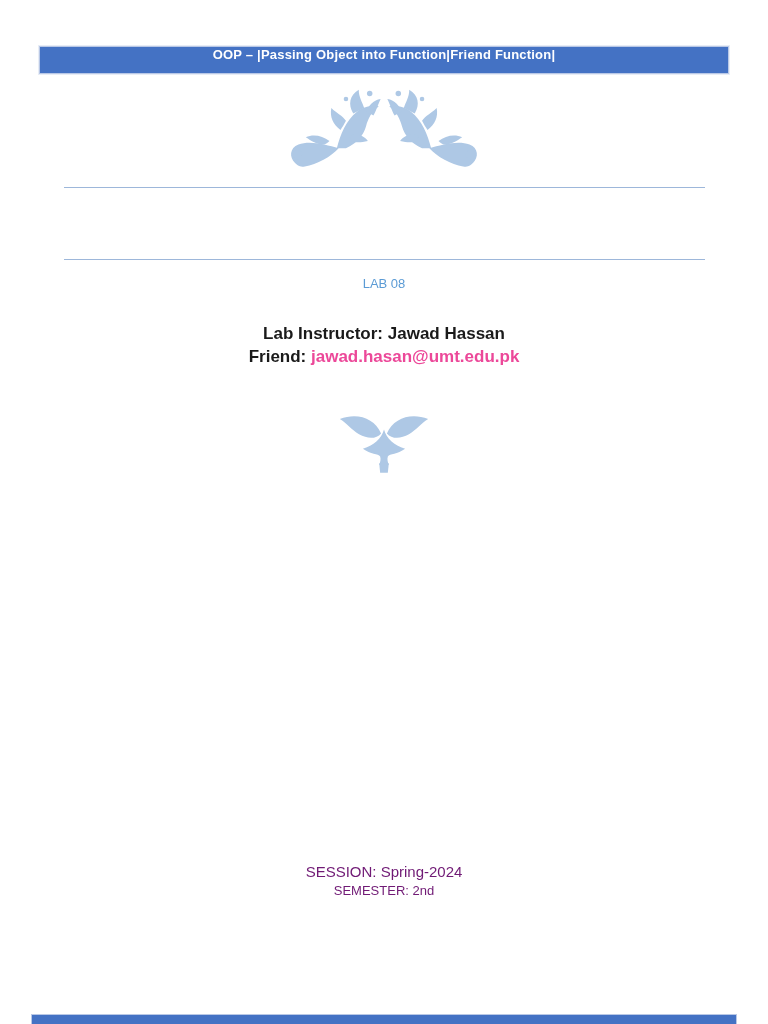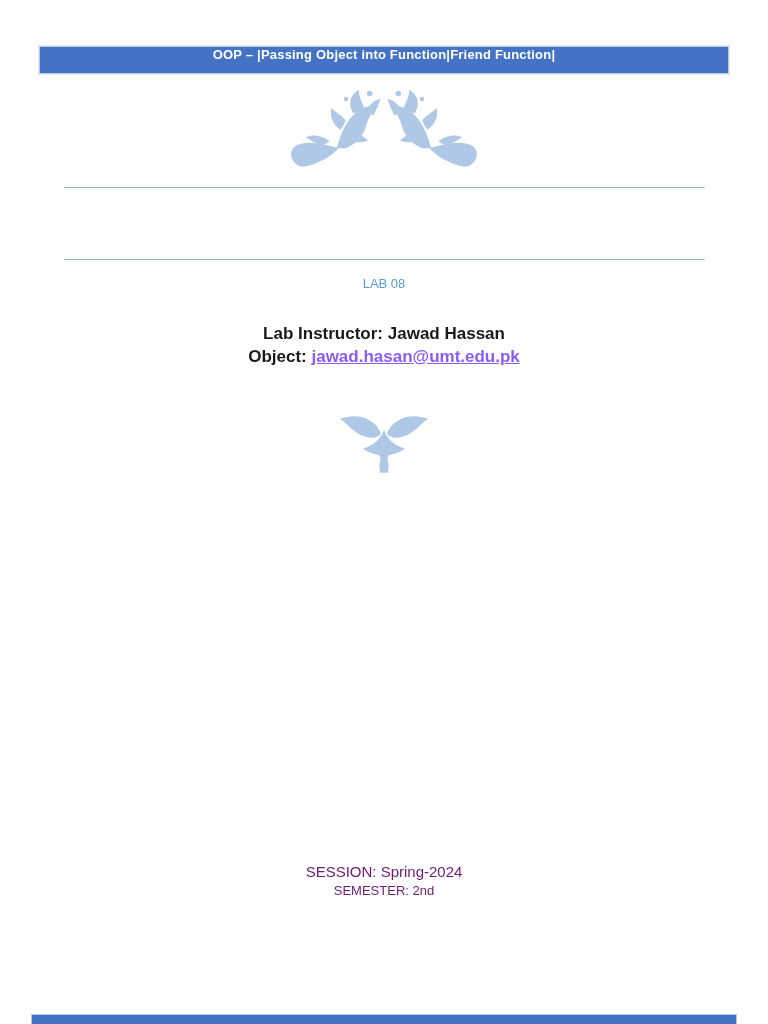--- a/index.html
+++ b/index.html
@@ -78,22 +78,21 @@
     position: absolute;
     left: 0; top: 322px;
     width: 768px;
     text-align: center;
     color: #1a1a1a;
     font-size: 17px;
     font-weight: bold;
     line-height: 23px;
   }
   .instructor-block .email-link {
-    color: #8b5cf6;
-    text-decoration: underline;
+    color: #ec4899;
     font-weight: bold;
     cursor: pointer;
   }
 
   .ornament-mid {
     position: absolute;
     left: 50%; top: 412px;
     transform: translateX(-50%);
     width: 96px; height: 62px;
   }
@@ -156,21 +155,21 @@
     </svg>
   </div>
 
   <div class="rule rule-top"></div>
   <div class="rule rule-bottom"></div>
 
   <div class="lab-number">LAB 08</div>
 
   <div class="instructor-block">
     <div>Lab Instructor: Jawad Hassan</div>
-    <div><span>Object: </span><a class="email-link">jawad.hasan@umt.edu.pk</a></div>
+    <div><span>Friend: </span><a class="email-link">jawad.hasan@umt.edu.pk</a></div>
   </div>
 
   <div class="ornament-mid">
     <svg width="96" height="62" viewBox="0 0 100 64">
       <g fill="#AEC8E5">
         <path d="M47,22 C40,6 22,0 4,7 C12,12 16,18 24,23 C33,28 42,28 47,22 Z"></path>
         <path d="M53,22 C60,6 78,0 96,7 C88,12 84,18 76,23 C67,28 58,28 53,22 Z"></path>
         <path d="M50,18 C47,28 40,34 28,38 C36,44 44,43 46,46 C47,49 46,52 45,55 L55,55 C54,52 53,49 54,46 C56,43 64,44 72,38 C60,34 53,28 50,18 Z"></path>
         <path d="M45,53 L55,53 L54,63 L46,63 Z"></path>
       </g>

